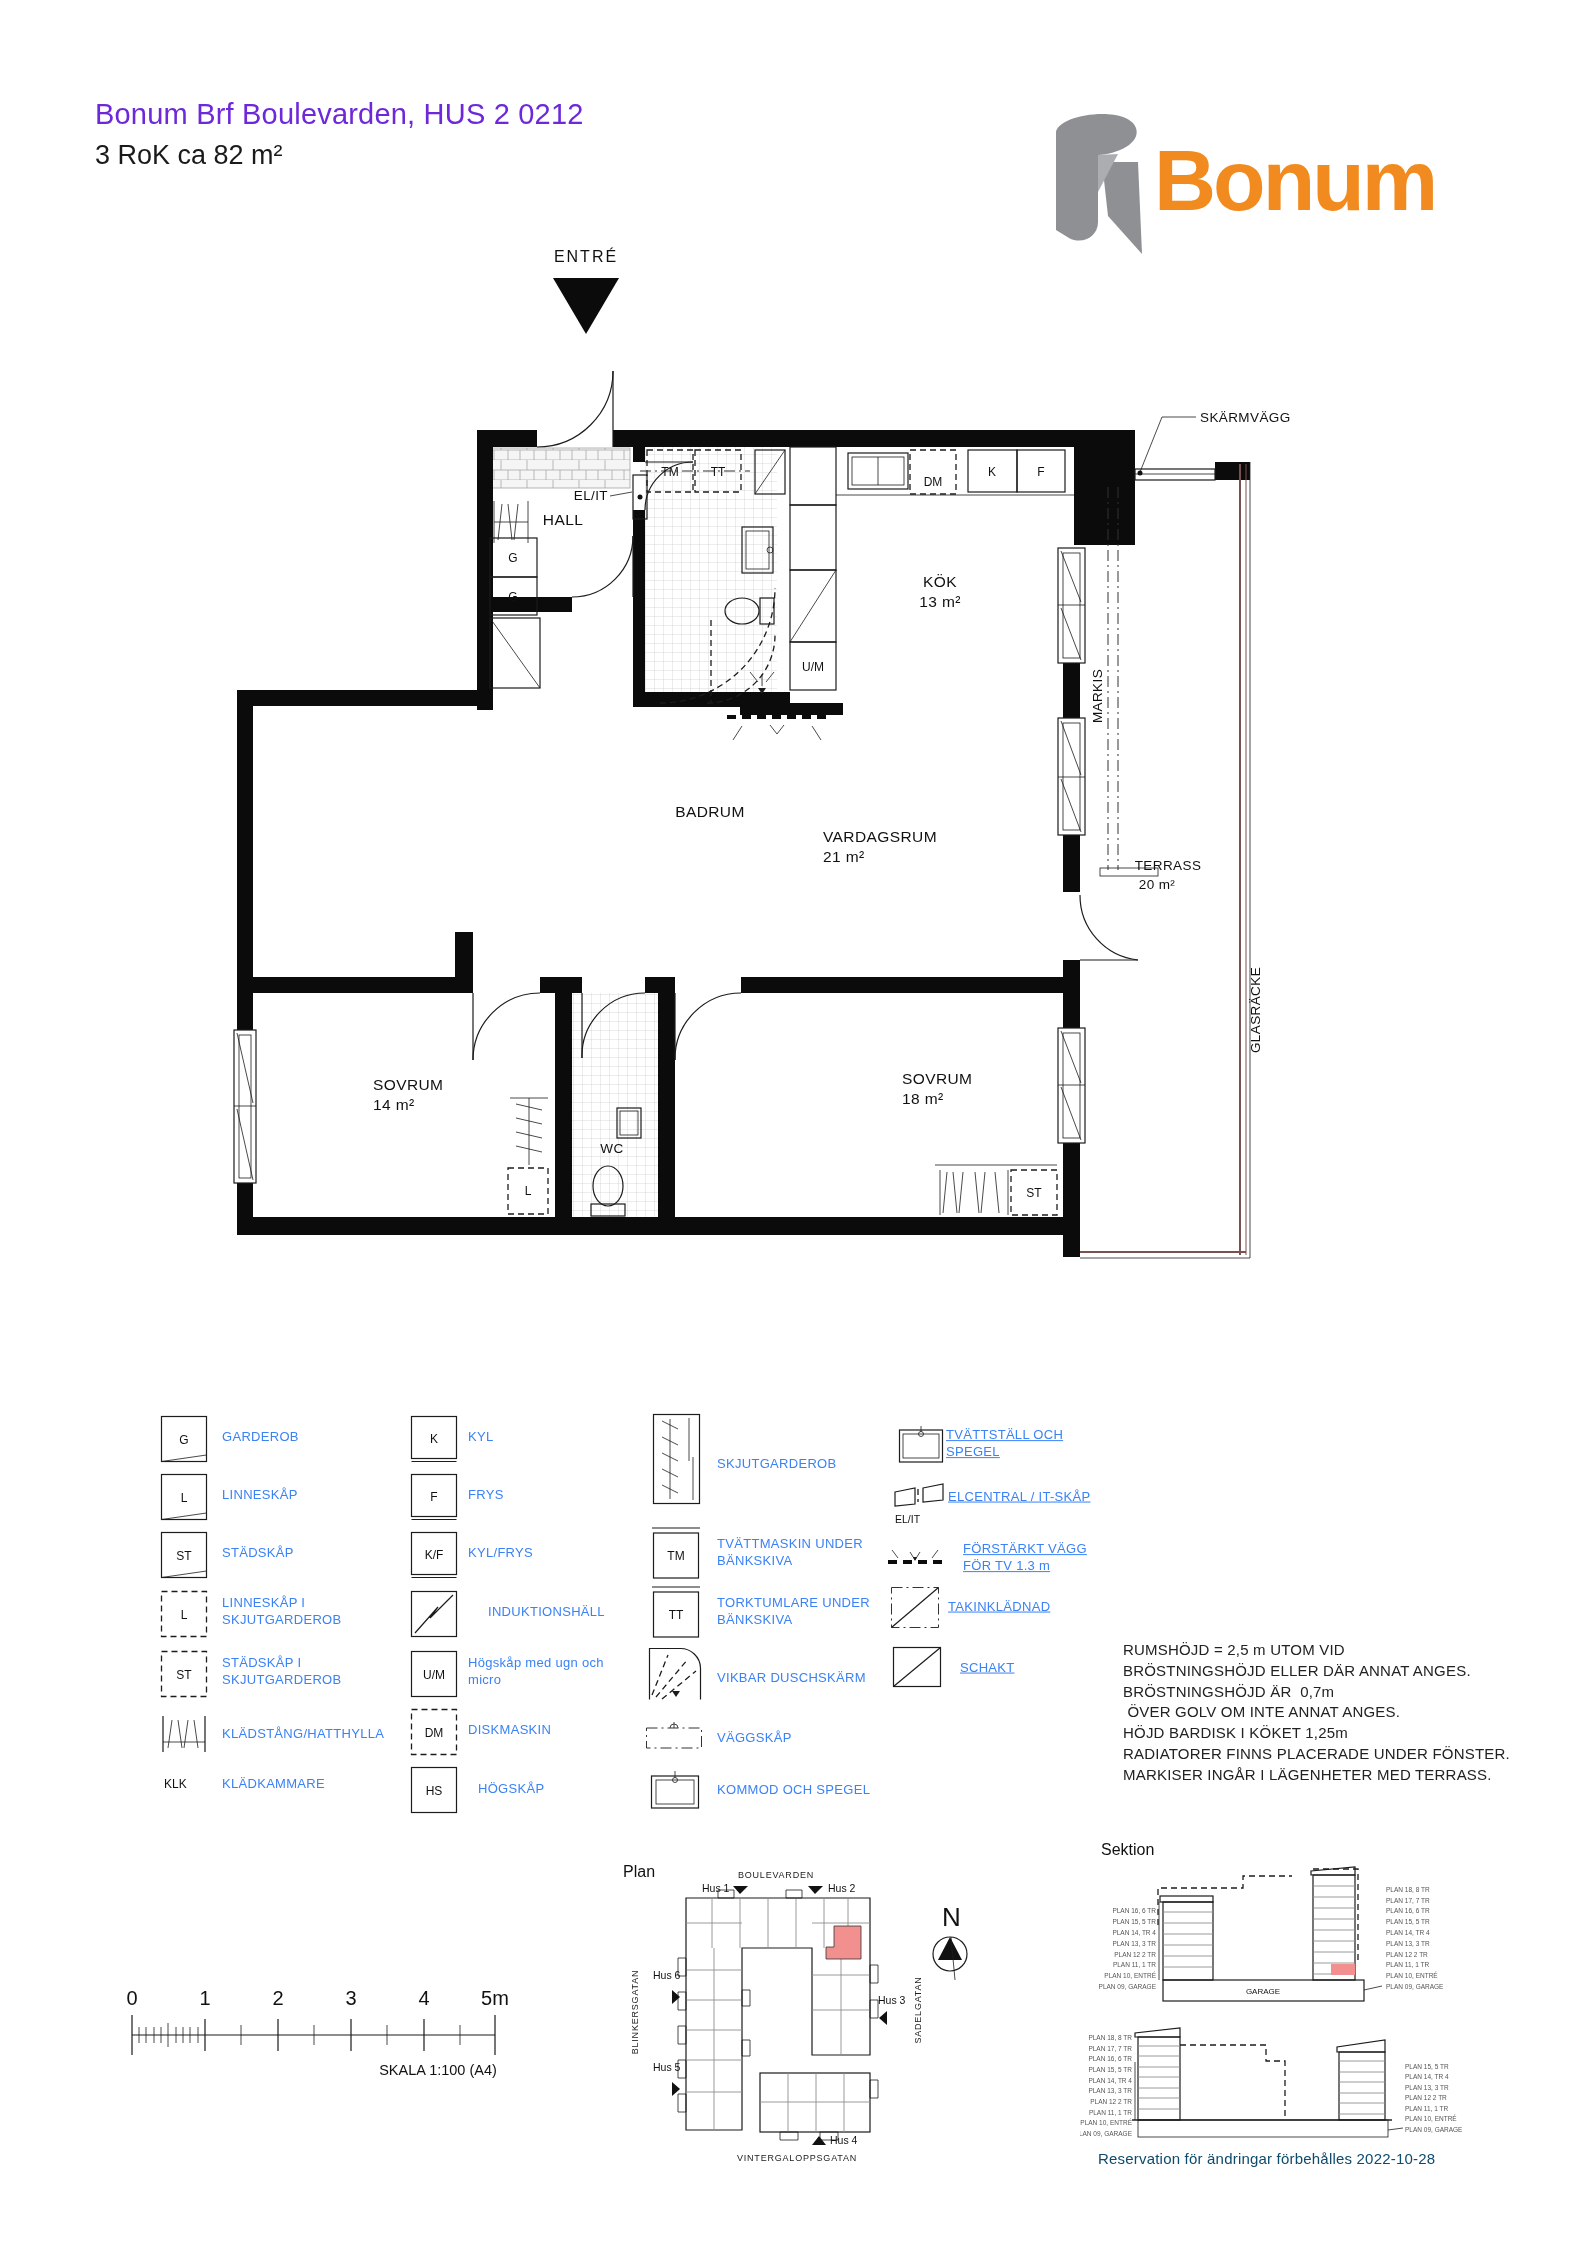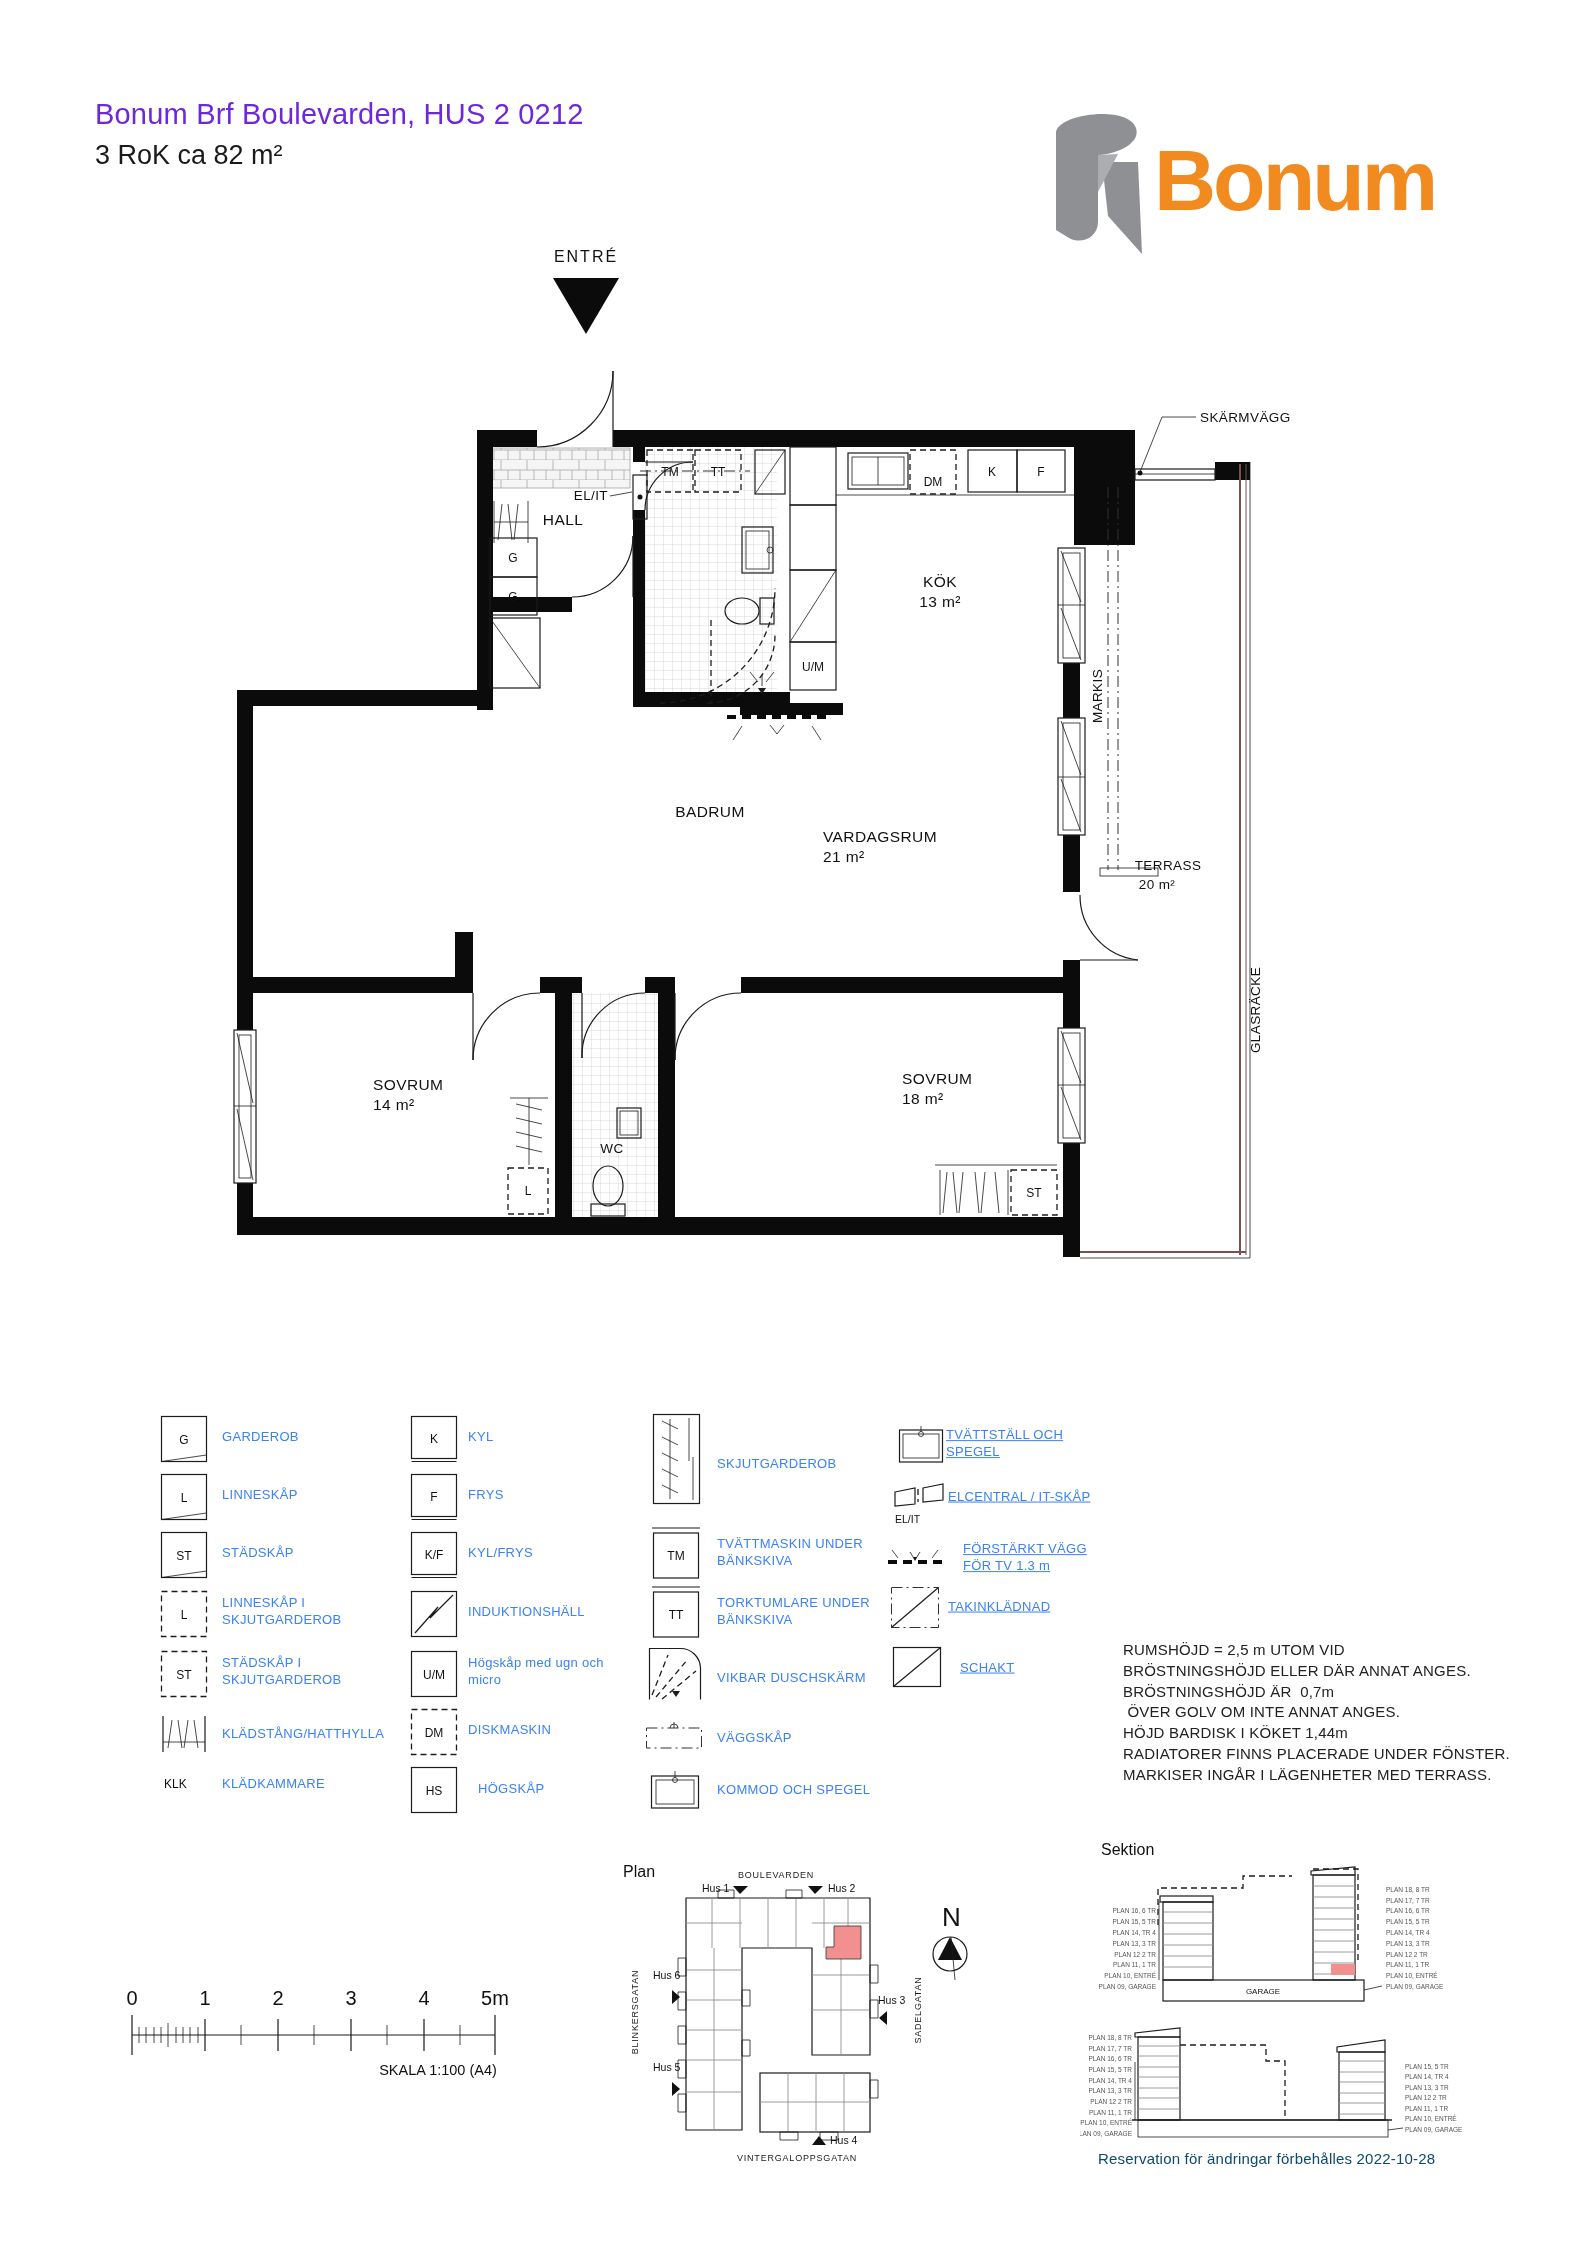--- a/index.html
+++ b/index.html
@@ -321,21 +321,21 @@
     <rect x="1.5" y="1.5" width="45" height="42" class="ln"></rect>
       <path class="ln" d="M 1.5,46.5 H 46.5"></path>
     <text x="24" y="28" class="t12 mid">K/F</text>
     </svg>
   <div class="llab w130" style="left:468px;top:1553px">KYL/FRYS</div>
 
   <svg class="lsym" style="left:410px;top:1590px" width="48" height="48">
     <rect x="1.5" y="1.5" width="45" height="45" class="ln"></rect>
     <path class="ln" d="M 5,43 L 28,17 L 20,28 L 43,5"></path>
     </svg>
-  <div class="llab w130" style="left:468px;top:1612px">INDUKTIONSHÄLL</div>
+  <div class="llab w130" style="left:488px;top:1612px">INDUKTIONSHÄLL</div>
 
   <svg class="lsym" style="left:410px;top:1650px" width="48" height="48">
     <rect x="1.5" y="1.5" width="45" height="45" class="ln"></rect>
     <text x="24" y="29" class="t12 mid">U/M</text>
     </svg>
   <div class="llab w130" style="left:468px;top:1672px">Högskåp med ugn och micro</div>
 
   <svg class="lsym" style="left:410px;top:1708px" width="48" height="48">
     <rect x="1.5" y="1.5" width="45" height="45" class="dsh"></rect>
     <text x="24" y="29" class="t12 mid">DM</text>
@@ -421,21 +421,21 @@
     <rect x="1.5" y="1.5" width="47" height="39" class="ln"></rect>
     <path class="ln" d="M 1.5,40.5 L 48.5,1.5"></path>
     </svg>
   <div class="llab w150" style="left:960px;top:1668px">SCHAKT</div>
 
   <div class="notes">
     <div>RUMSHÖJD = 2,5 m UTOM VID</div>
     <div>BRÖSTNINGSHÖJD ELLER DÄR ANNAT ANGES.</div>
     <div>BRÖSTNINGSHÖJD ÄR  0,7m</div>
     <div> ÖVER GOLV OM INTE ANNAT ANGES.</div>
-    <div>HÖJD BARDISK I KÖKET 1,44m</div>
+    <div>HÖJD BARDISK I KÖKET 1,25m</div>
     <div>RADIATORER FINNS PLACERADE UNDER FÖNSTER.</div>
     <div>MARKISER INGÅR I LÄGENHETER MED TERRASS.</div>
   </div>
 
   <svg class="abs" style="left:110px;top:1975px" width="420" height="110" viewBox="0 0 420 110">
     <path class="ln" d="M 22,60 H 385"></path>
     <path class="ln" d="M 22,40 V 80 M 95,44 V 76 M 168,44 V 76 M 241,44 V 76 M 314,44 V 76 M 385,40 V 80"></path>
     <path class="ln07" d="M 58,48 V 72 M 131,50 V 70 M 204,50 V 70 M 277,50 V 70 M 350,50 V 70"></path>
     <path class="ln07" d="M 29,52 V 68 M 36,52 V 68 M 44,52 V 68 M 51,52 V 68 M 66,52 V 68 M 73,52 V 68 M 80,52 V 68 M 88,52 V 68"></path>
     <text x="22" y="30" font-size="20" class="mid">0</text>

